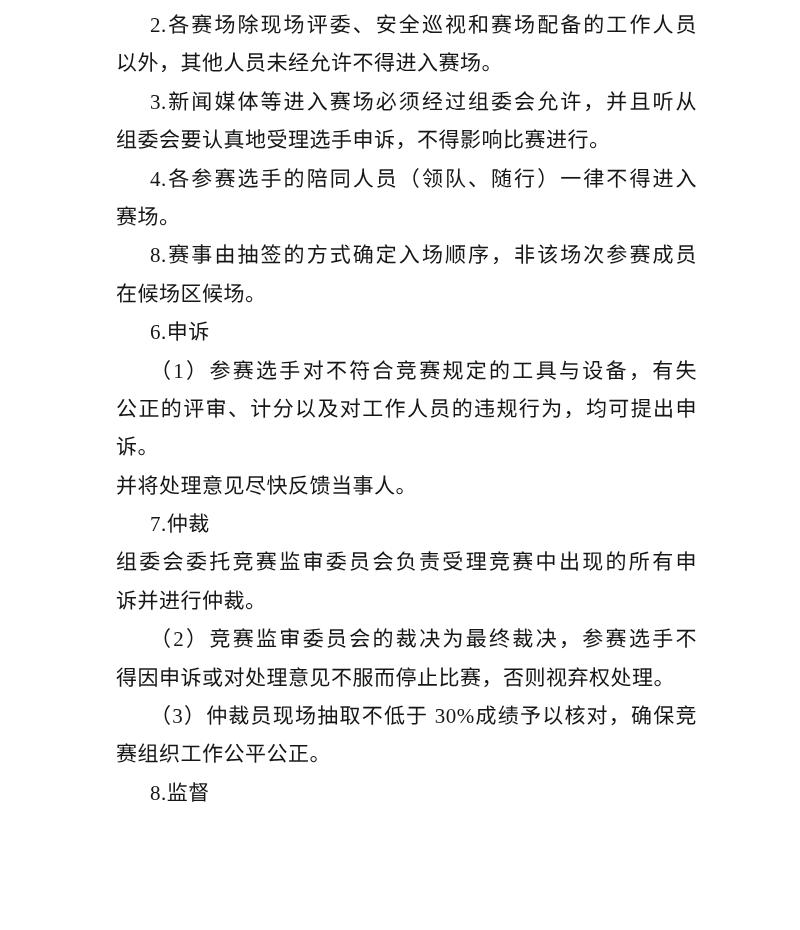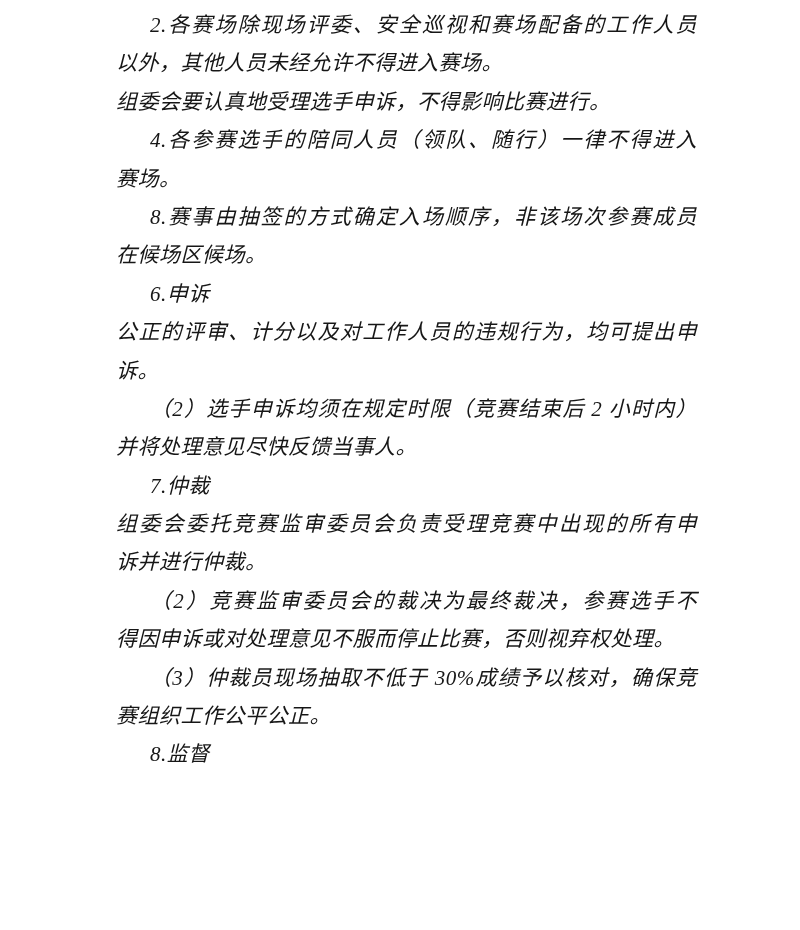--- a/index.html
+++ b/index.html
@@ -6,21 +6,20 @@
     margin: 0;
     padding: 0;
     background: #ffffff;
   }
   .page {
     position: relative;
     width: 800px;
     height: 930px;
     background: #ffffff;
     overflow: hidden;
-    font-style: italic;
   }
   .text-block {
     margin-left: 116px;
     width: 581px;
     padding-top: 6px;
   }
   .line {
     height: 38.4px;
     line-height: 38.4px;
     font-size: 21px;
@@ -39,29 +38,30 @@
   }
 </style>
 </head>
 <body>
 
 <div class="page">
   <div class="text-block">
 
   <div class="line indent justify"><span class="line-text">2.各赛场除现场评委、安全巡视和赛场配备的工作人员</span></div>
       <div class="line"><span class="line-text">以外，其他人员未经允许不得进入赛场。</span></div>
+      <div class="line indent justify"><span class="line-text">3.新闻媒体等进入赛场必须经过组委会允许，并且听从</span></div>
       <div class="line"><span class="line-text">组委会要认真地受理选手申诉，不得影响比赛进行。</span></div>
       <div class="line indent justify"><span class="line-text">4.各参赛选手的陪同人员（领队、随行）一律不得进入</span></div>
       <div class="line"><span class="line-text">赛场。</span></div>
       <div class="line indent justify"><span class="line-text">8.赛事由抽签的方式确定入场顺序，非该场次参赛成员</span></div>
       <div class="line"><span class="line-text">在候场区候场。</span></div>
       <div class="line indent"><span class="line-text">6.申诉</span></div>
+      <div class="line indent justify"><span class="line-text">（1）参赛选手对不符合竞赛规定的工具与设备，有失</span></div>
       <div class="line justify"><span class="line-text">公正的评审、计分以及对工作人员的违规行为，均可提出申</span></div>
       <div class="line"><span class="line-text">诉。</span></div>
-      <div class="line indent justify"><span class="line-text">（2）选手申诉均须在规定时限（竞赛结束后 2 小时内）</span></div>
       <div class="line"><span class="line-text">并将处理意见尽快反馈当事人。</span></div>
       <div class="line indent"><span class="line-text">7.仲裁</span></div>
       <div class="line justify"><span class="line-text">组委会委托竞赛监审委员会负责受理竞赛中出现的所有申</span></div>
       <div class="line"><span class="line-text">诉并进行仲裁。</span></div>
       <div class="line indent justify"><span class="line-text">（2）竞赛监审委员会的裁决为最终裁决，参赛选手不</span></div>
       <div class="line"><span class="line-text">得因申诉或对处理意见不服而停止比赛，否则视弃权处理。</span></div>
       <div class="line indent justify"><span class="line-text">（3）仲裁员现场抽取不低于 30%成绩予以核对，确保竞</span></div>
       <div class="line"><span class="line-text">赛组织工作公平公正。</span></div>
       <div class="line indent"><span class="line-text">8.监督</span></div>
     </div>

